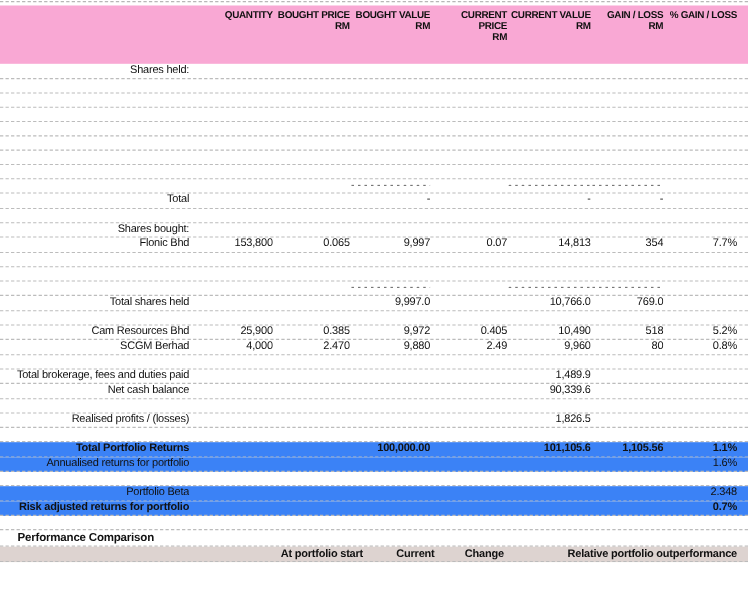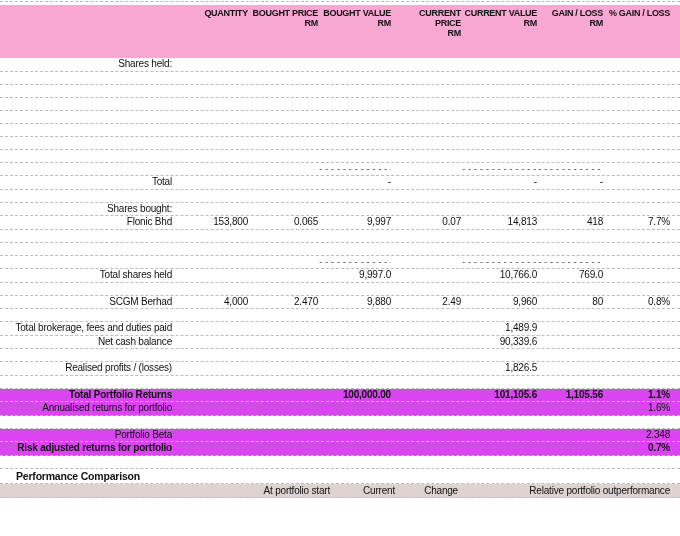--- a/index.html
+++ b/index.html
@@ -18,26 +18,26 @@
   .thead { background:#f9a8d4; min-height:26px; padding:3px 0 20px 0; }
   .thead .c { font-size:9px; font-weight:bold; line-height:10px; letter-spacing:-0.3px; }
   .thead .c .sub { display:block; }
 
   .row { min-height:13px; line-height:12.5px; border-bottom:1px dashed #bcbcbc; font-size:10px; }
   .row .c { white-space:nowrap; overflow:hidden; }
   .c { text-align:right; }
   .c.label { text-align:right; padding-left:2px; }
   .c:last-child { padding-right:10px;text-align:right; }
   .row.bold { font-weight:bold; }
-  .row.hl { background:#d946ef; }
+  .row.hl { background:#3b82f6; }
   .dashes { font-size:9px; letter-spacing:0.5px; color:#3a3a3a; font-family:"DejaVu Sans Mono", monospace; }
 
   .perf-title { min-height:15px; line-height:14px; font-size:10.5px; font-weight:bold;
                 border-bottom:1px dashed #bcbcbc; padding-left:16px; }
-  .phead { background:#ddd3d0; min-height:13px; line-height:13px; font-size:10px; font-weight:normal;
+  .phead { background:#ddd3d0; min-height:13px; line-height:13px; font-size:10px; font-weight:bold;
            border-bottom:1px dashed #bcbcbc; }
 </style>
 </head>
 <body>
 
 <div class="sheet">
   <div class="top-rule"></div>
 
   <div class="grid thead">
     <div class="c label">
@@ -187,21 +187,21 @@
         <div class="c"></div>
         <div class="c"></div>
       </div>
       <div class="grid row">
         <div class="c label">Flonic Bhd</div>
         <div class="c">153,800</div>
         <div class="c">0.065</div>
         <div class="c">9,997</div>
         <div class="c">0.07</div>
         <div class="c">14,813</div>
-        <div class="c">418</div>
+        <div class="c">354</div>
         <div class="c">7.7%</div>
       </div>
       <div class="grid row">
         <div class="c label"></div>
         <div class="c"></div>
         <div class="c"></div>
         <div class="c"></div>
         <div class="c"></div>
         <div class="c"></div>
         <div class="c"></div>
@@ -239,20 +239,30 @@
       </div>
       <div class="grid row">
         <div class="c label"></div>
         <div class="c"></div>
         <div class="c"></div>
         <div class="c"></div>
         <div class="c"></div>
         <div class="c"></div>
         <div class="c"></div>
         <div class="c"></div>
+      </div>
+      <div class="grid row">
+        <div class="c label">Cam Resources Bhd</div>
+        <div class="c">25,900</div>
+        <div class="c">0.385</div>
+        <div class="c">9,972</div>
+        <div class="c">0.405</div>
+        <div class="c">10,490</div>
+        <div class="c">518</div>
+        <div class="c">5.2%</div>
       </div>
       <div class="grid row">
         <div class="c label">SCGM Berhad</div>
         <div class="c">4,000</div>
         <div class="c">2.470</div>
         <div class="c">9,880</div>
         <div class="c">2.49</div>
         <div class="c">9,960</div>
         <div class="c">80</div>
         <div class="c">0.8%</div>

